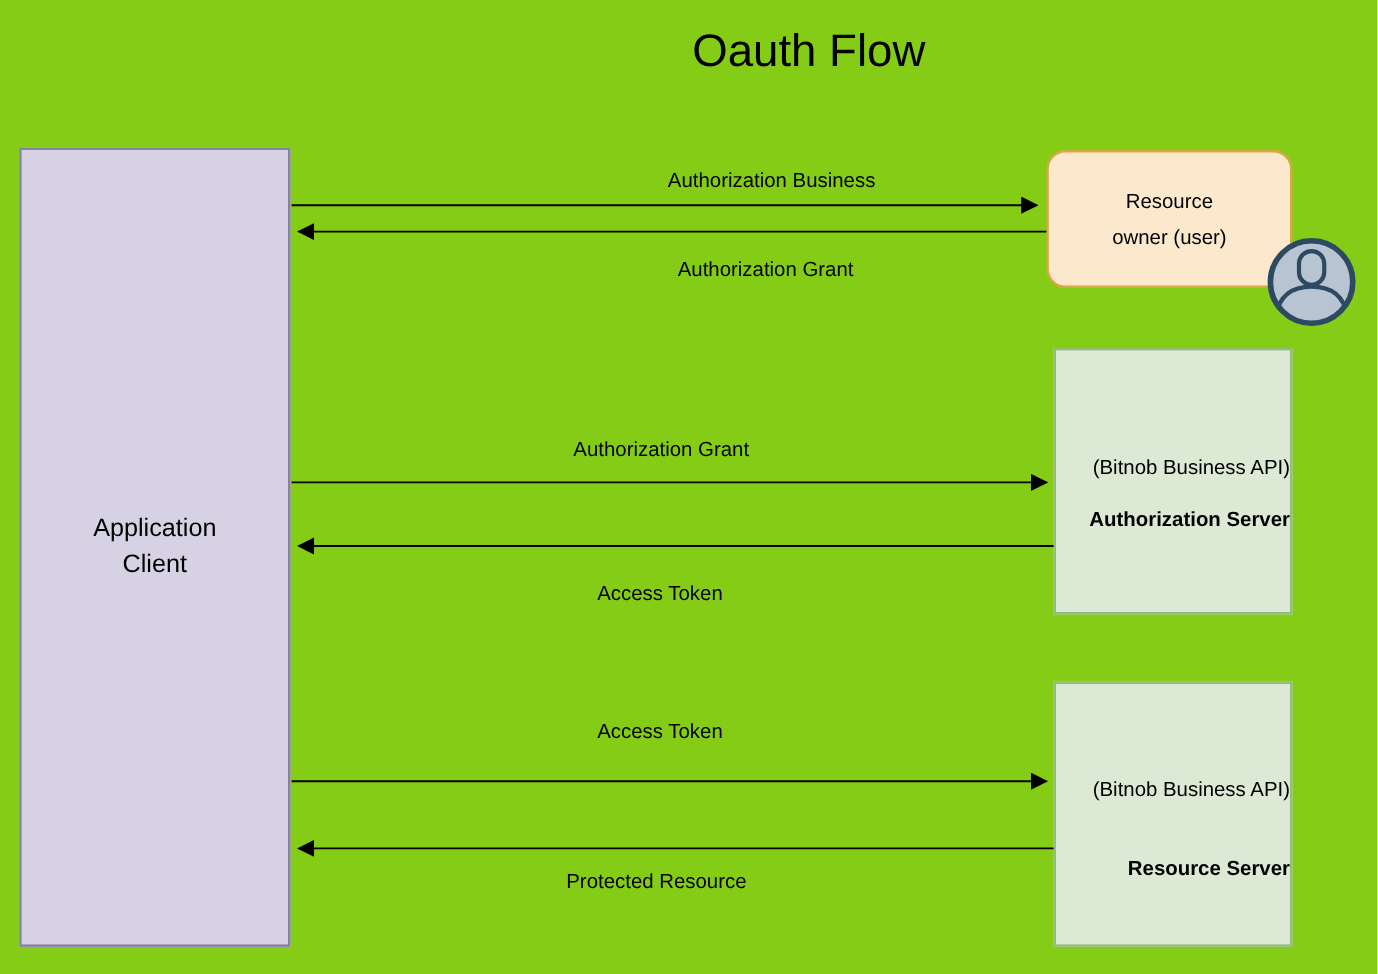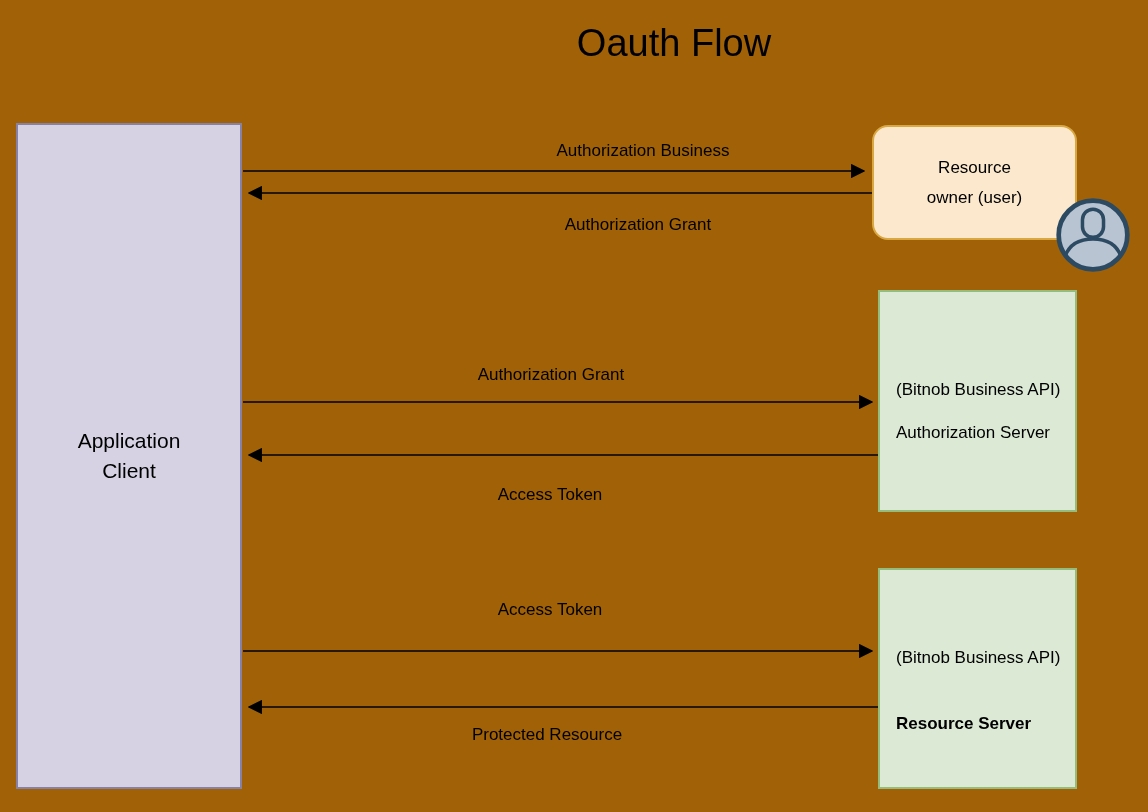--- a/index.html
+++ b/index.html
@@ -6,21 +6,21 @@
     margin: 0;
     padding: 0;
     background: #ffffff;
     font-family: "Liberation Sans", sans-serif;
     color: #000000;
   }
   .canvas {
     position: relative;
     width: 1148px;
     height: 812px;
-    background: #a16207;
+    background: #84cc16;
     overflow: hidden;
   }
   .title {
     position: absolute;
     top: 22px;
     left: 674px;
     transform: translateX(-50%);
     font-size: 38px;
     font-weight: 400;
     white-space: nowrap;
@@ -58,28 +58,28 @@
   .node-auth {
     left: 878px; top: 290px;
     width: 199px; height: 222px;
   }
   .node-resource {
     left: 878px; top: 568px;
     width: 199px; height: 221px;
   }
   .abs-line {
     position: absolute;
-    left: 16px;
+    left: 0;
     width: 100%;
-    text-align: left;
+    text-align: right;
     line-height: 22px;
     white-space: nowrap;
   }
   .auth-line1 { top: 87px; }
-  .auth-line2 { top: 130px; }
+  .auth-line2 { top: 130px; font-weight: bold; }
   .res-line1  { top: 77px; }
   .res-line2  { top: 143px; font-weight: bold; }
   .flow-label {
     position: absolute;
     transform: translate(-50%, -50%);
     font-size: 17px;
     white-space: nowrap;
   }
   .arrow-layer {
     position: absolute;

